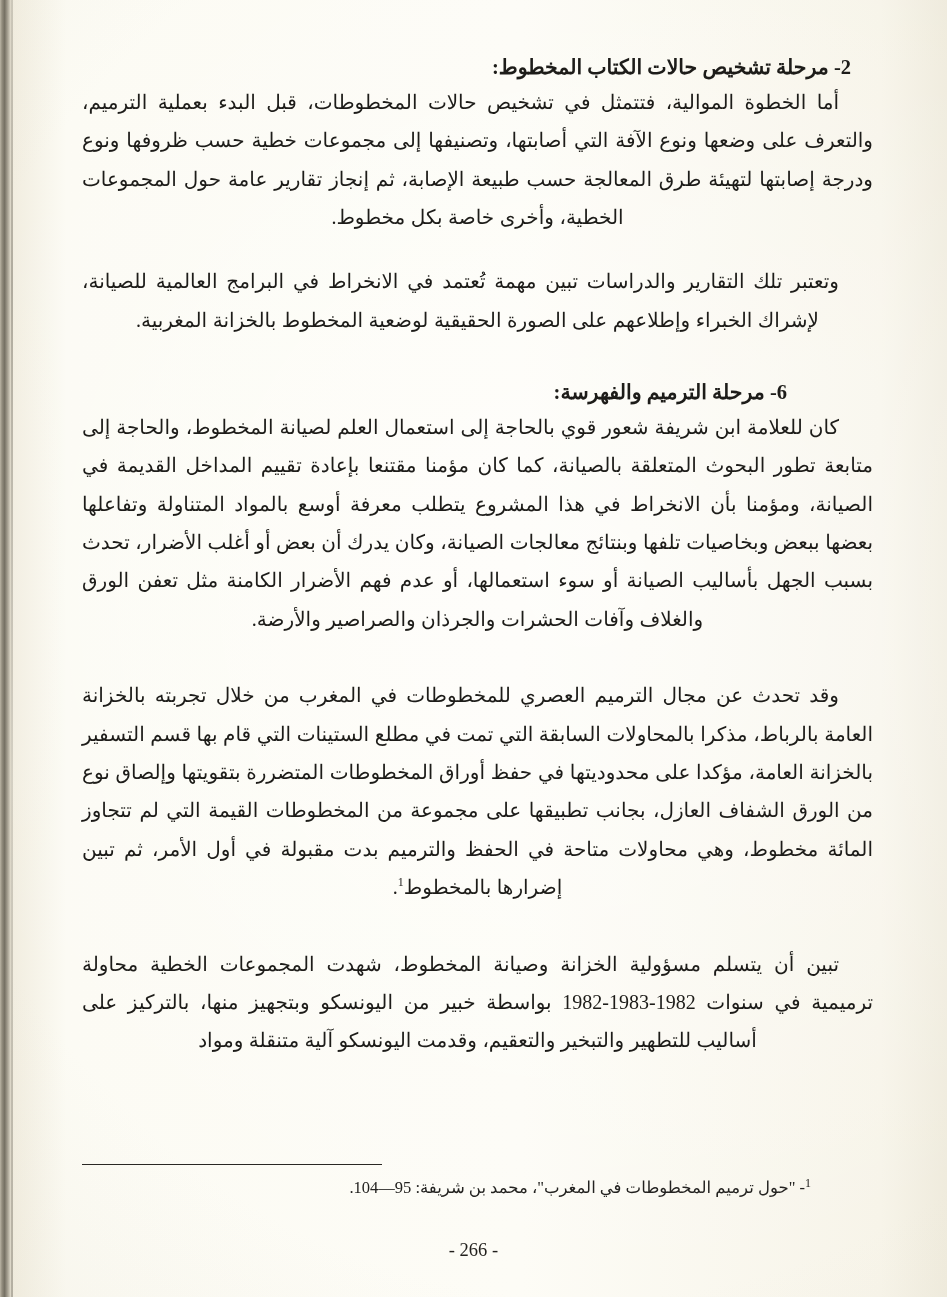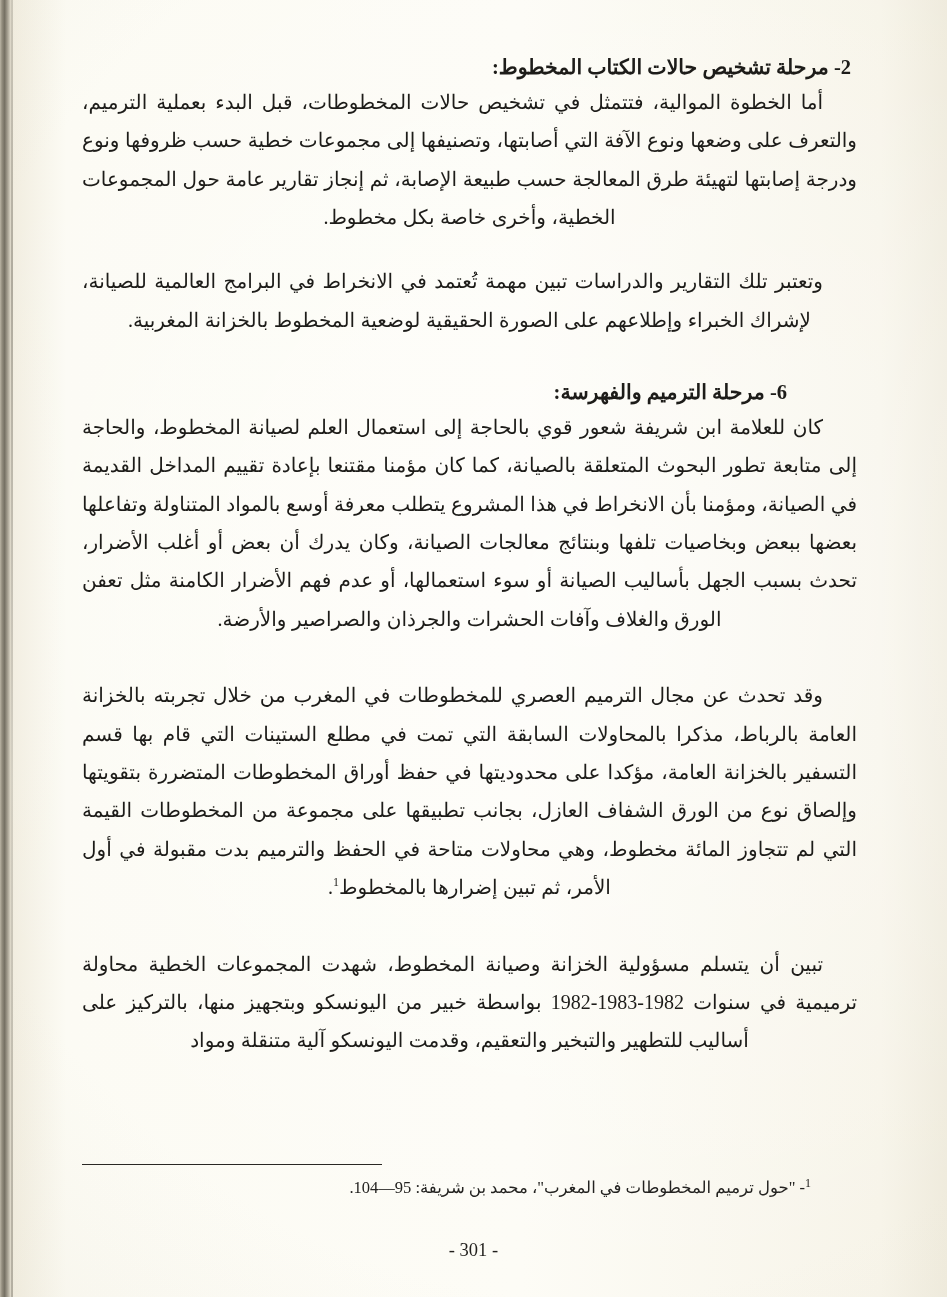--- a/index.html
+++ b/index.html
@@ -67,21 +67,21 @@
     padding-right: 22px;
   }
   .heading-2 {
     margin-top: 30px;
     margin-bottom: 28px;
     padding-right: 86px;
   }
   p.body-par {
     font-size: 20px;
     line-height: 1.92;
-    margin: 0 16px 26px 0;
+    margin: 0 0 26px 0;
     text-align: justify;
     text-align-last: center;
     text-indent: 34px;
     word-spacing: 0.5px;
   }
   p.body-par.wide-gap {
     margin-bottom: 38px;
   }
   .fn-ref {
     font-size: 12px;
@@ -160,15 +160,15 @@
 
   </div>
 
   <div class="footnote-area">
     <div class="footnote-rule-wrap">
       <div class="footnote-rule"></div>
     </div>
     <p class="footnote-text"><sup class="fn-ref">1</sup><span>- </span><span>"حول ترميم المخطوطات في المغرب"، محمد بن شريفة: 95—104.</span></p>
   </div>
 
-  <div class="page-number">- 301 -</div>
+  <div class="page-number">- 266 -</div>
 
 </div>
 
 </body></html>

